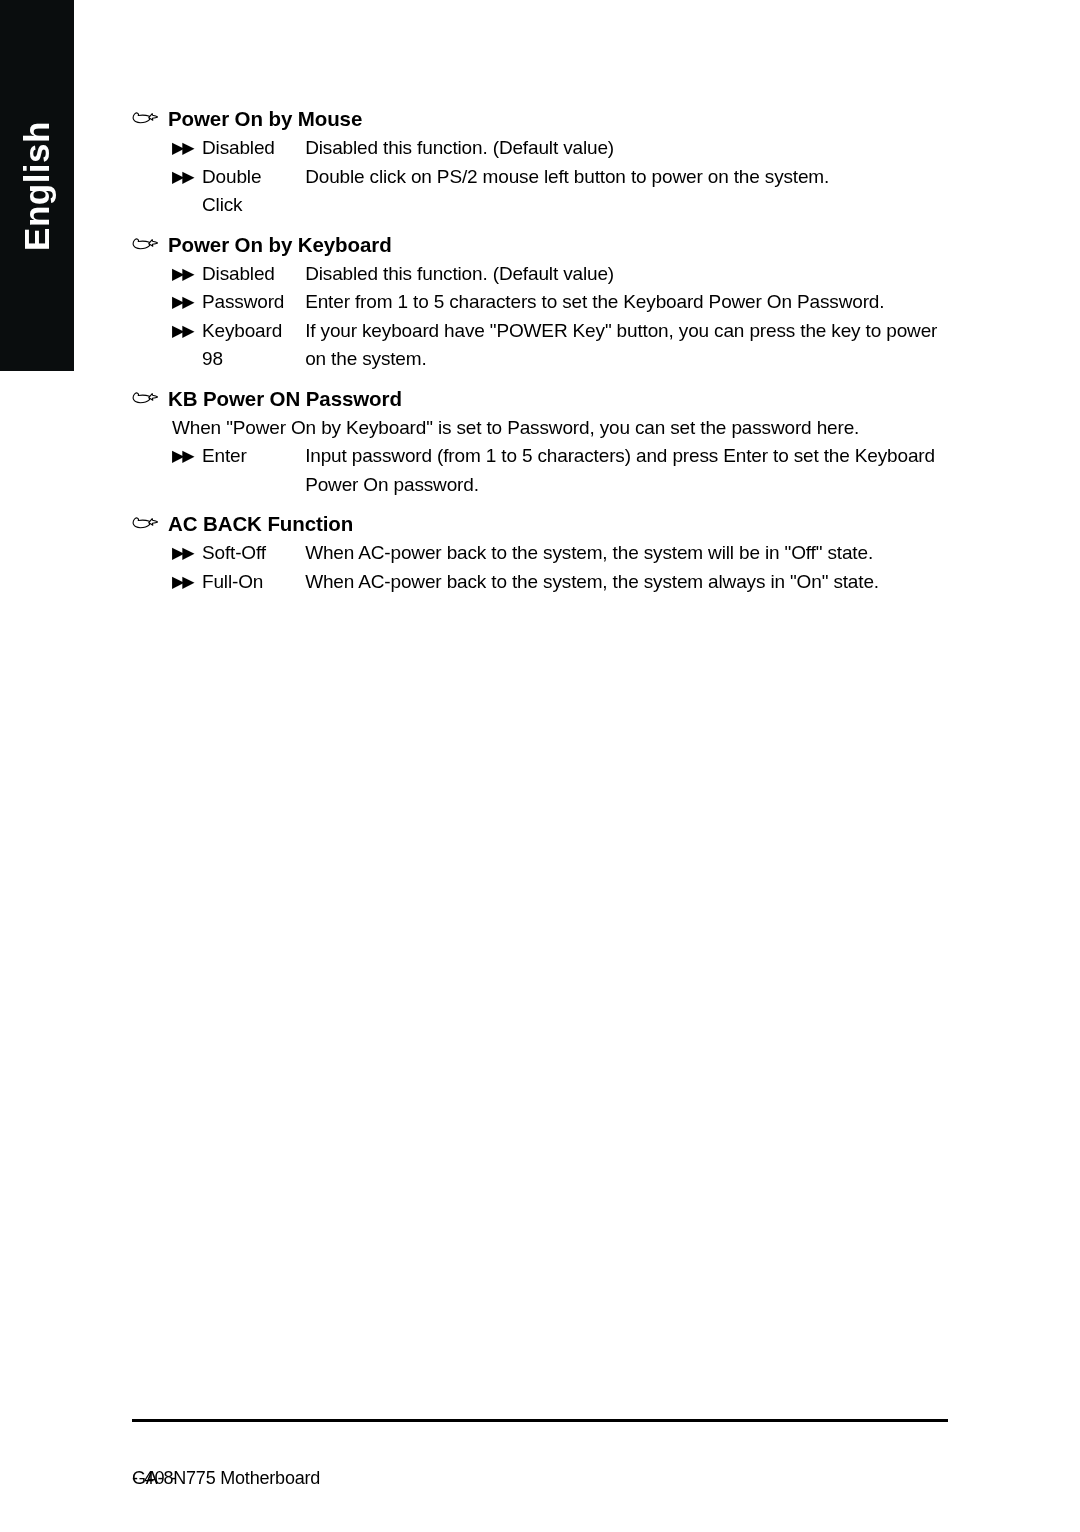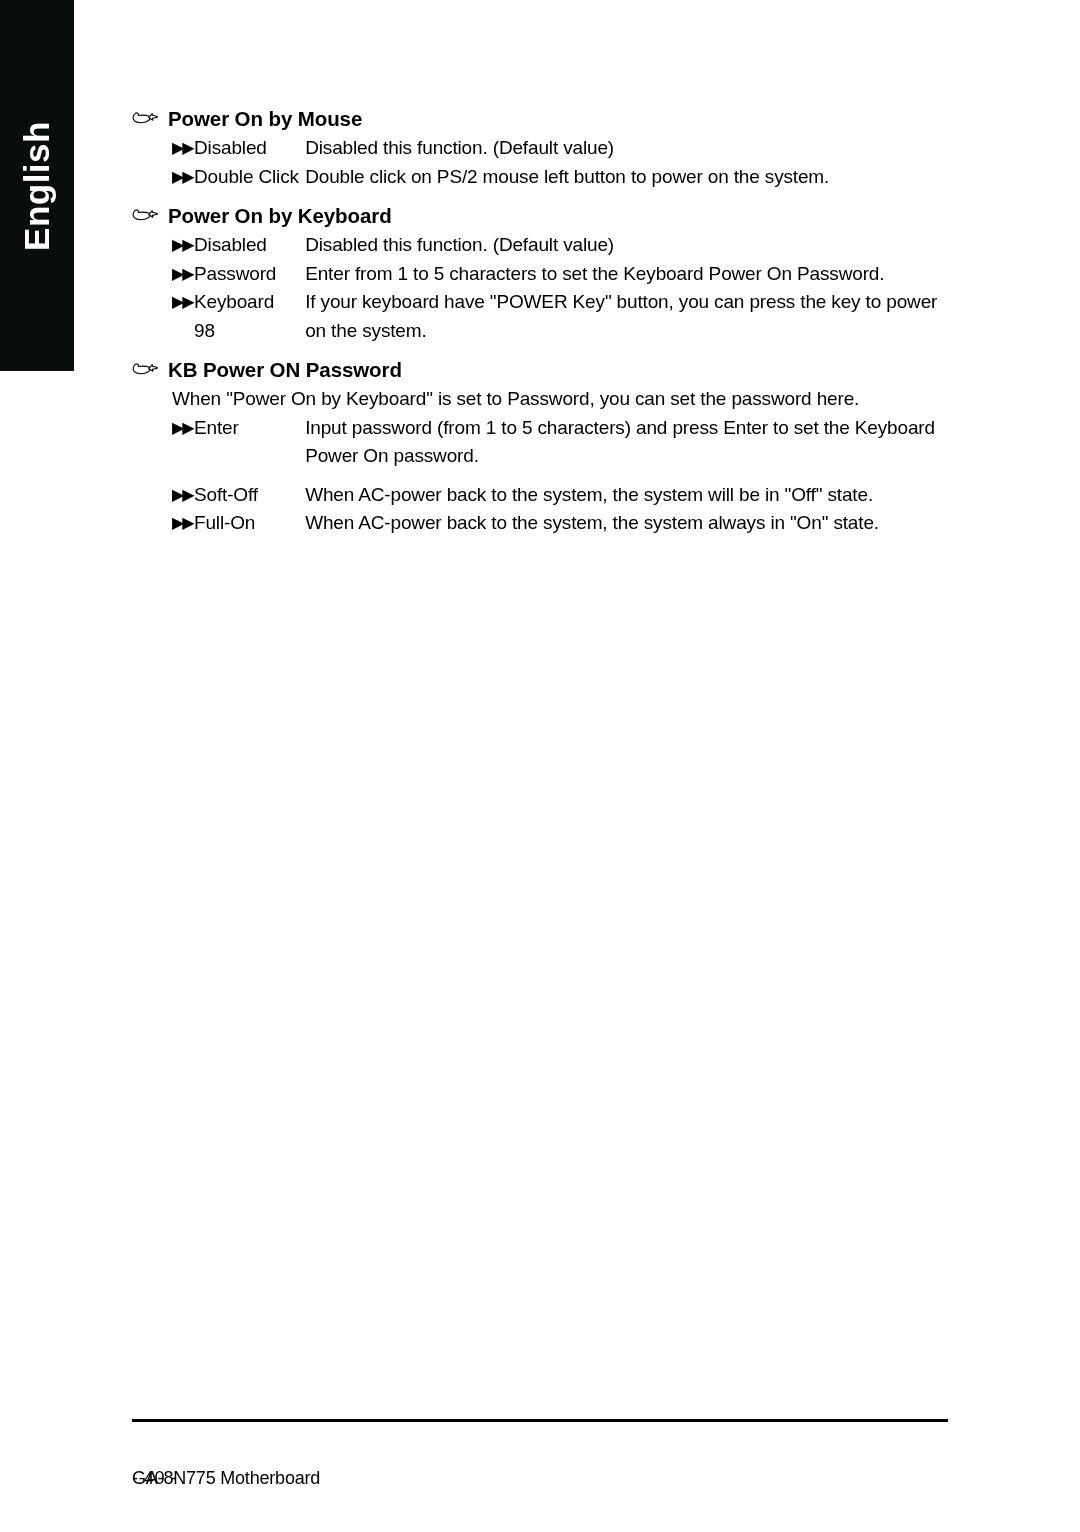--- a/index.html
+++ b/index.html
@@ -89,21 +89,21 @@
     left: 40px;
     top: 0;
     width: 18px;
     line-height: 28.5px;
     font-size: 16px;
     letter-spacing: -2px;
   }
   .opt-label {
     display: inline-block;
     width: 128px;
-    padding-left: 22px;
+    padding-left: 30px;
     vertical-align: top;
     font-size: 19px;
     line-height: 28.5px;
     letter-spacing: -0.15px;
     box-sizing: border-box;
   }
   .opt-desc {
     display: inline-block;
     width: 640px;
     vertical-align: top;
@@ -270,20 +270,37 @@
       <div class="opt-row">
         <span class="opt-bullet">▶▶</span>
         <span class="opt-label">Enter</span>
         <span class="opt-desc"><span>Input password (from 1 to 5 characters) and press Enter to set the Keyboard</span><span class="cont">Power On password.</span></span>
       </div>
     </div>
 
     <div class="gap-heading"></div>
 
     <div class="section">
+      <div class="section-heading">
+        <span class="hand-icon">
+          <svg width="26" height="20" viewBox="0 0 26 20">
+            <path d="M20.5 7.2 C22.5 7.6 24.5 8.1 25.6 8.9 C24.4 9.6 22.4 10.0 20.4 10.3
+                     L20.8 12.2 L16.8 9.6 L20.2 5.6 Z
+                     M17.5 8.2 C15.6 7.6 13.2 7.1 10.6 7.1
+                     C8.8 7.1 7.4 7.3 6.2 7.5
+                     C6.6 6.6 6.4 5.6 5.6 5.2
+                     C4.6 4.7 3.2 5.2 2.4 6.3
+                     C1.2 7.9 0.8 10.0 1.6 11.6
+                     C2.6 13.6 5.2 14.7 8.4 14.7
+                     C12.6 14.7 15.8 13.2 17.6 11.6
+                     C17.1 10.6 17.0 9.2 17.5 8.2 Z" fill="none" stroke="#000000" stroke-width="1.1" stroke-linejoin="round"></path>
+          </svg>
+        </span>
+        <span>AC BACK Function</span>
+      </div>
 
       <div class="opt-row">
         <span class="opt-bullet">▶▶</span>
         <span class="opt-label">Soft-Off</span>
         <span class="opt-desc"><span>When AC-power back to the system, the system will be in "Off" state.</span></span>
       </div>
 
       <div class="opt-row">
         <span class="opt-bullet">▶▶</span>
         <span class="opt-label">Full-On</span>

